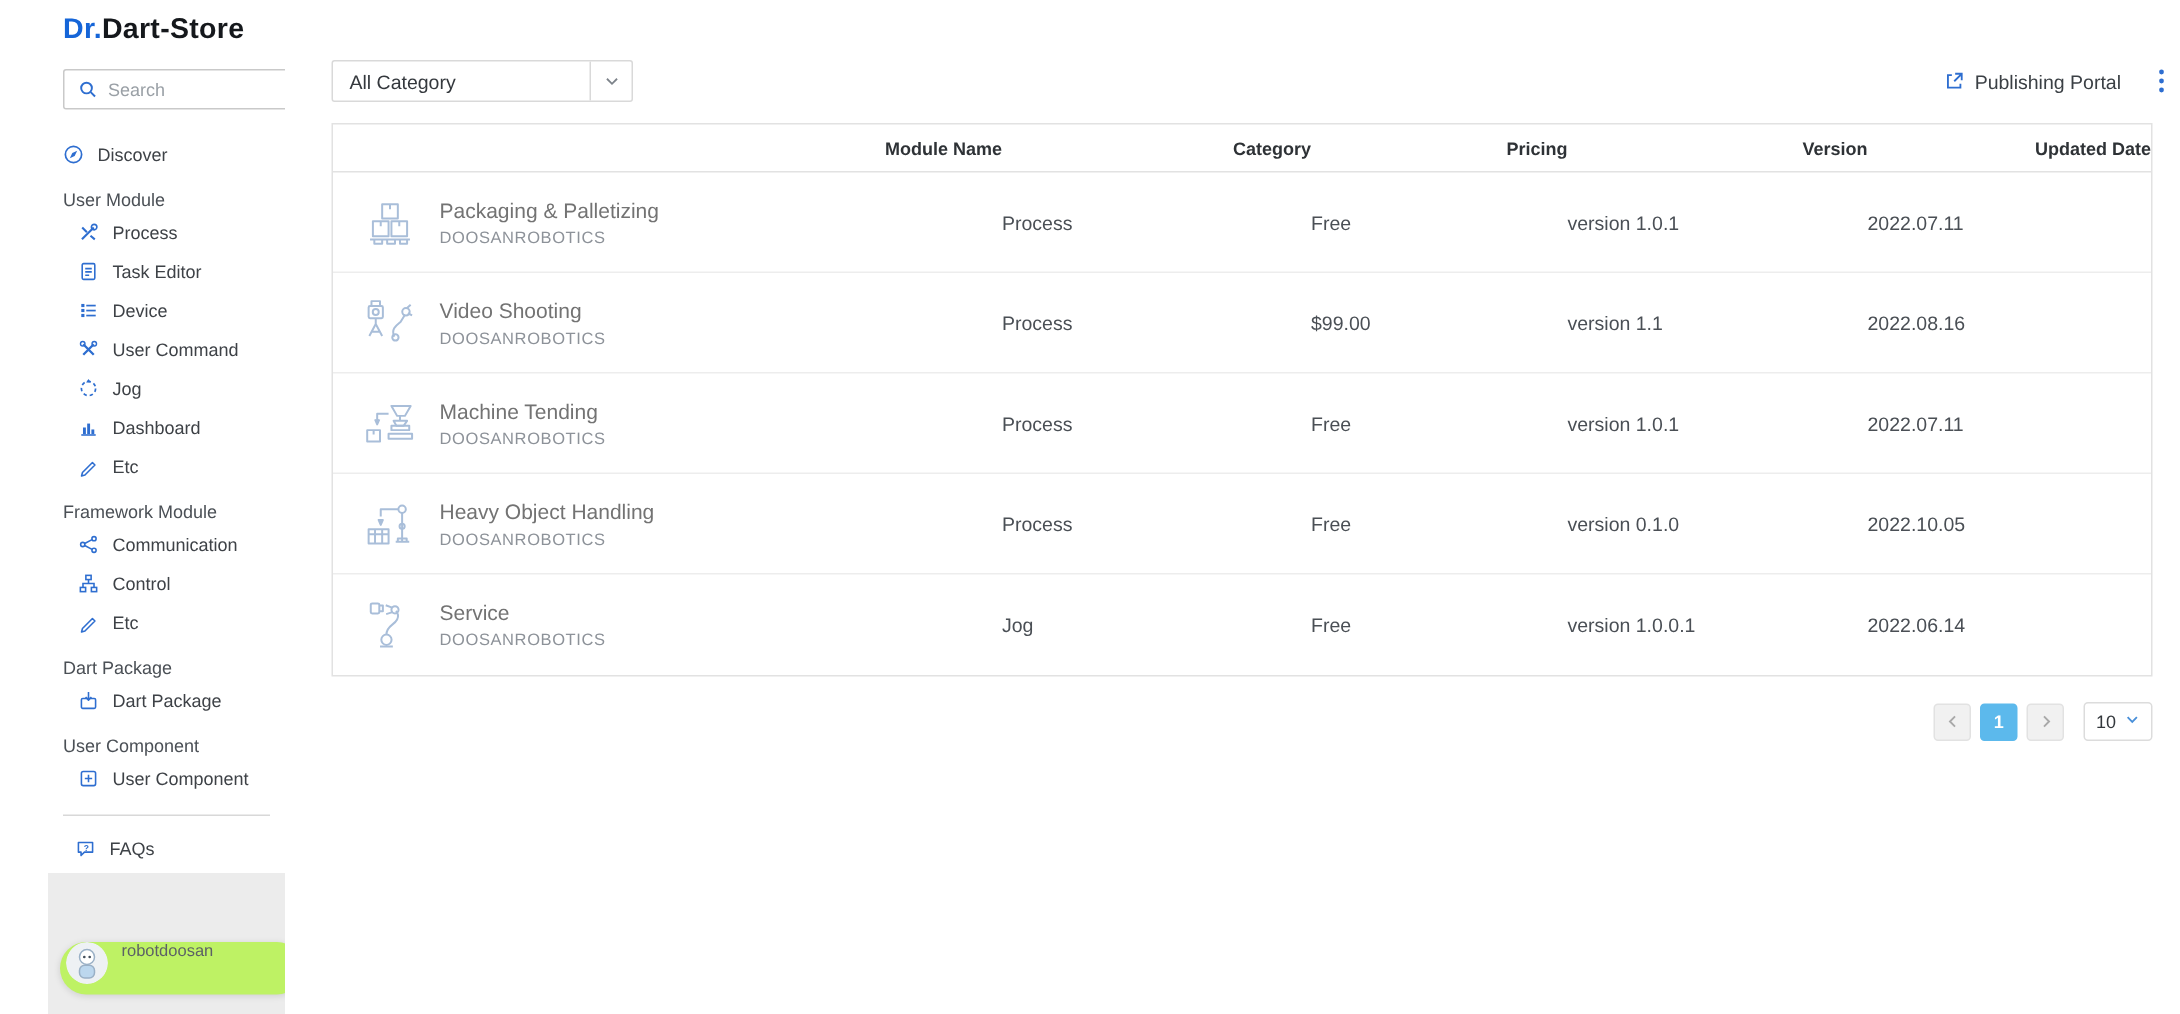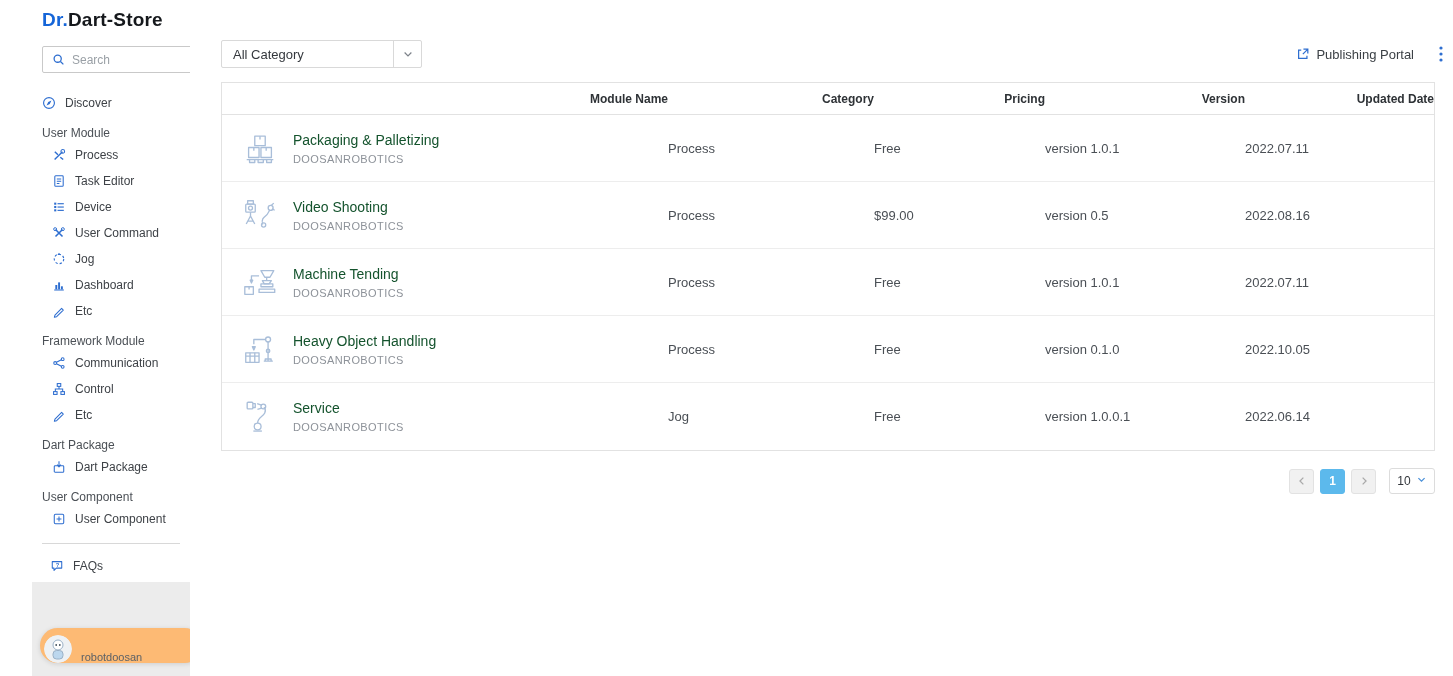--- a/index.html
+++ b/index.html
@@ -19,43 +19,43 @@
   .searchbox { margin:15px 9px 0 10px; height:27px; border:1px solid #c9c9c9; border-radius:2px;
     background:#fff; display:flex; align-items:center; padding:0 8px; gap:7px; }
   .searchbox input { border:0; outline:0; flex:1; font-size:12px; color:#333; font-family:inherit; background:transparent; }
   .searchbox input::placeholder { color:#9aa0a6; }
   .nav { margin-top:17px; font-size:12px; color:#3e4247; }
   .nav-item { display:flex; align-items:center; gap:9px; height:26px; padding-left:20px; cursor:pointer; white-space:nowrap; }
   .nav-item.root { padding-left:10px; }
   .nicon { width:14px; height:14px; display:inline-flex; align-items:center; justify-content:center; flex:none; }
   .section-label { padding:10px 0 3px 10px; color:#4b5056; height:26px; display:flex; align-items:center; }
   .side-divider { height:1px; background:#d8d8d8; margin:11px 30px 9px 10px; }
-  .profile-pill { position:absolute; left:8px; bottom:13px; width:162px; height:35px; background:#fdba74;
-    border-radius:18px; box-shadow:0 1px 5px rgba(0,0,0,.13); display:flex; align-items:flex-end; gap:9px; padding-left:4px; cursor:pointer; }
+  .profile-pill { position:absolute; left:8px; bottom:13px; width:162px; height:35px; background:#bef264;
+    border-radius:18px; box-shadow:0 1px 5px rgba(0,0,0,.13); display:flex; align-items:flex-start; gap:9px; padding-left:4px; cursor:pointer; }
   .avatar { width:28px; height:28px; border-radius:50%; overflow:hidden; flex:none; }
   .username { font-size:11px; color:#5c6166; }
   
   .main { position:absolute; left:190px; top:0; right:0; bottom:0; background:#fff; }
   .toolbar { position:absolute; top:40px; left:31px; right:4px; height:28px; display:flex; justify-content:space-between; align-items:center; }
   .cat-select { display:flex; align-items:stretch; height:28px; border:1px solid #d9d9d9; border-radius:2px; background:#fff; cursor:pointer; }
   .cat-select .lab { width:171px; display:flex; align-items:center; padding-left:11px; font-size:13px; color:#34383d; }
   .cat-select .chev { width:28px; border-left:1px solid #d9d9d9; display:flex; align-items:center; justify-content:center; }
   .toolbar-right { display:flex; align-items:center; gap:19px; }
   .pub-portal { display:flex; align-items:center; gap:6px; font-size:13px; color:#3b4045; cursor:pointer; }
   .kebab { display:flex; align-items:center; justify-content:center; width:16px; height:20px; cursor:pointer; }
   
   .table { position:absolute; top:82px; left:31px; width:1214px; border:1px solid #e2e2e2; background:#fff; }
   .tgrid { display:grid; grid-template-columns:446px 206px 171px 200px 1fr; align-items:center; }
   .thead { height:32px; border-bottom:1px solid #e2e2e2; font-size:12px; font-weight:bold; color:#2e3236;text-align:right; }
   .thead > div:first-child { padding-left:22px; }
   .trow { height:67px; border-bottom:1px solid #ededed; font-size:13px; color:#4a4f55; cursor:pointer; }
   .trow:last-child { border-bottom:none; }
   .module-cell { display:flex; align-items:center; gap:14px; padding-left:19px; }
   .module-icon { width:38px; height:38px; flex:none; }
-  .module-name { font-size:14px; color:#14532d; }
+  .module-name { font-size:14px; color:#737373; }
   .module-pub { font-size:11px; color:#8d9299; letter-spacing:.4px; margin-top:5px; }
   
   .pagination { position:absolute; top:468px; right:18px; display:flex; align-items:center; }
   .page-btn { width:25px; height:25px; border:1px solid #e2e2e2; background:#f1f1f1; border-radius:3px;
     display:flex; align-items:center; justify-content:center; margin-left:6px; cursor:pointer; }
   .page-btn.active { background:var(--active-page,#5cb9ec); border-color:var(--active-page,#5cb9ec);
     color:#fff; font-size:12px; font-weight:bold; }
   .size-select { margin-left:13px; width:46px; height:26px; border:1px solid #dcdcdc; border-radius:3px; background:#fff;
     display:flex; align-items:center; justify-content:center; gap:5px; font-size:12px; color:#33373c; cursor:pointer; }
 </style>
@@ -306,21 +306,21 @@
                 <path d="M31.8 10 34.5 7.5 M32.5 13.5 35.5 15"></path>
                 <circle cx="23.8" cy="30.5" r="2.2"></circle>
               </svg></span>
             <span>
               <div class="module-name">Video Shooting</div>
               <div class="module-pub">DOOSANROBOTICS</div>
             </span>
           </div>
           <div>Process</div>
           <div>$99.00</div>
-          <div>version 0.5</div>
+          <div>version 1.1</div>
           <div>2022.08.16</div>
         </div>
         <div class="tgrid trow">
           <div class="module-cell">
             <span class="module-icon"><svg width="38" height="38" viewBox="0 0 40 40" fill="none" stroke="#a9bed9" stroke-width="1.4" stroke-linejoin="round">
                 <rect x="4" y="25" width="9" height="8"></rect>
                 <path d="M8.5 25v3"></path>
                 <path d="M19 13.5h-8v6 M9.5 17.5 11 21 12.5 17.5"></path>
                 <path d="M21 8h13.5l-4 7h-5.5 Z"></path>
                 <path d="M27 15v3.5"></path>

